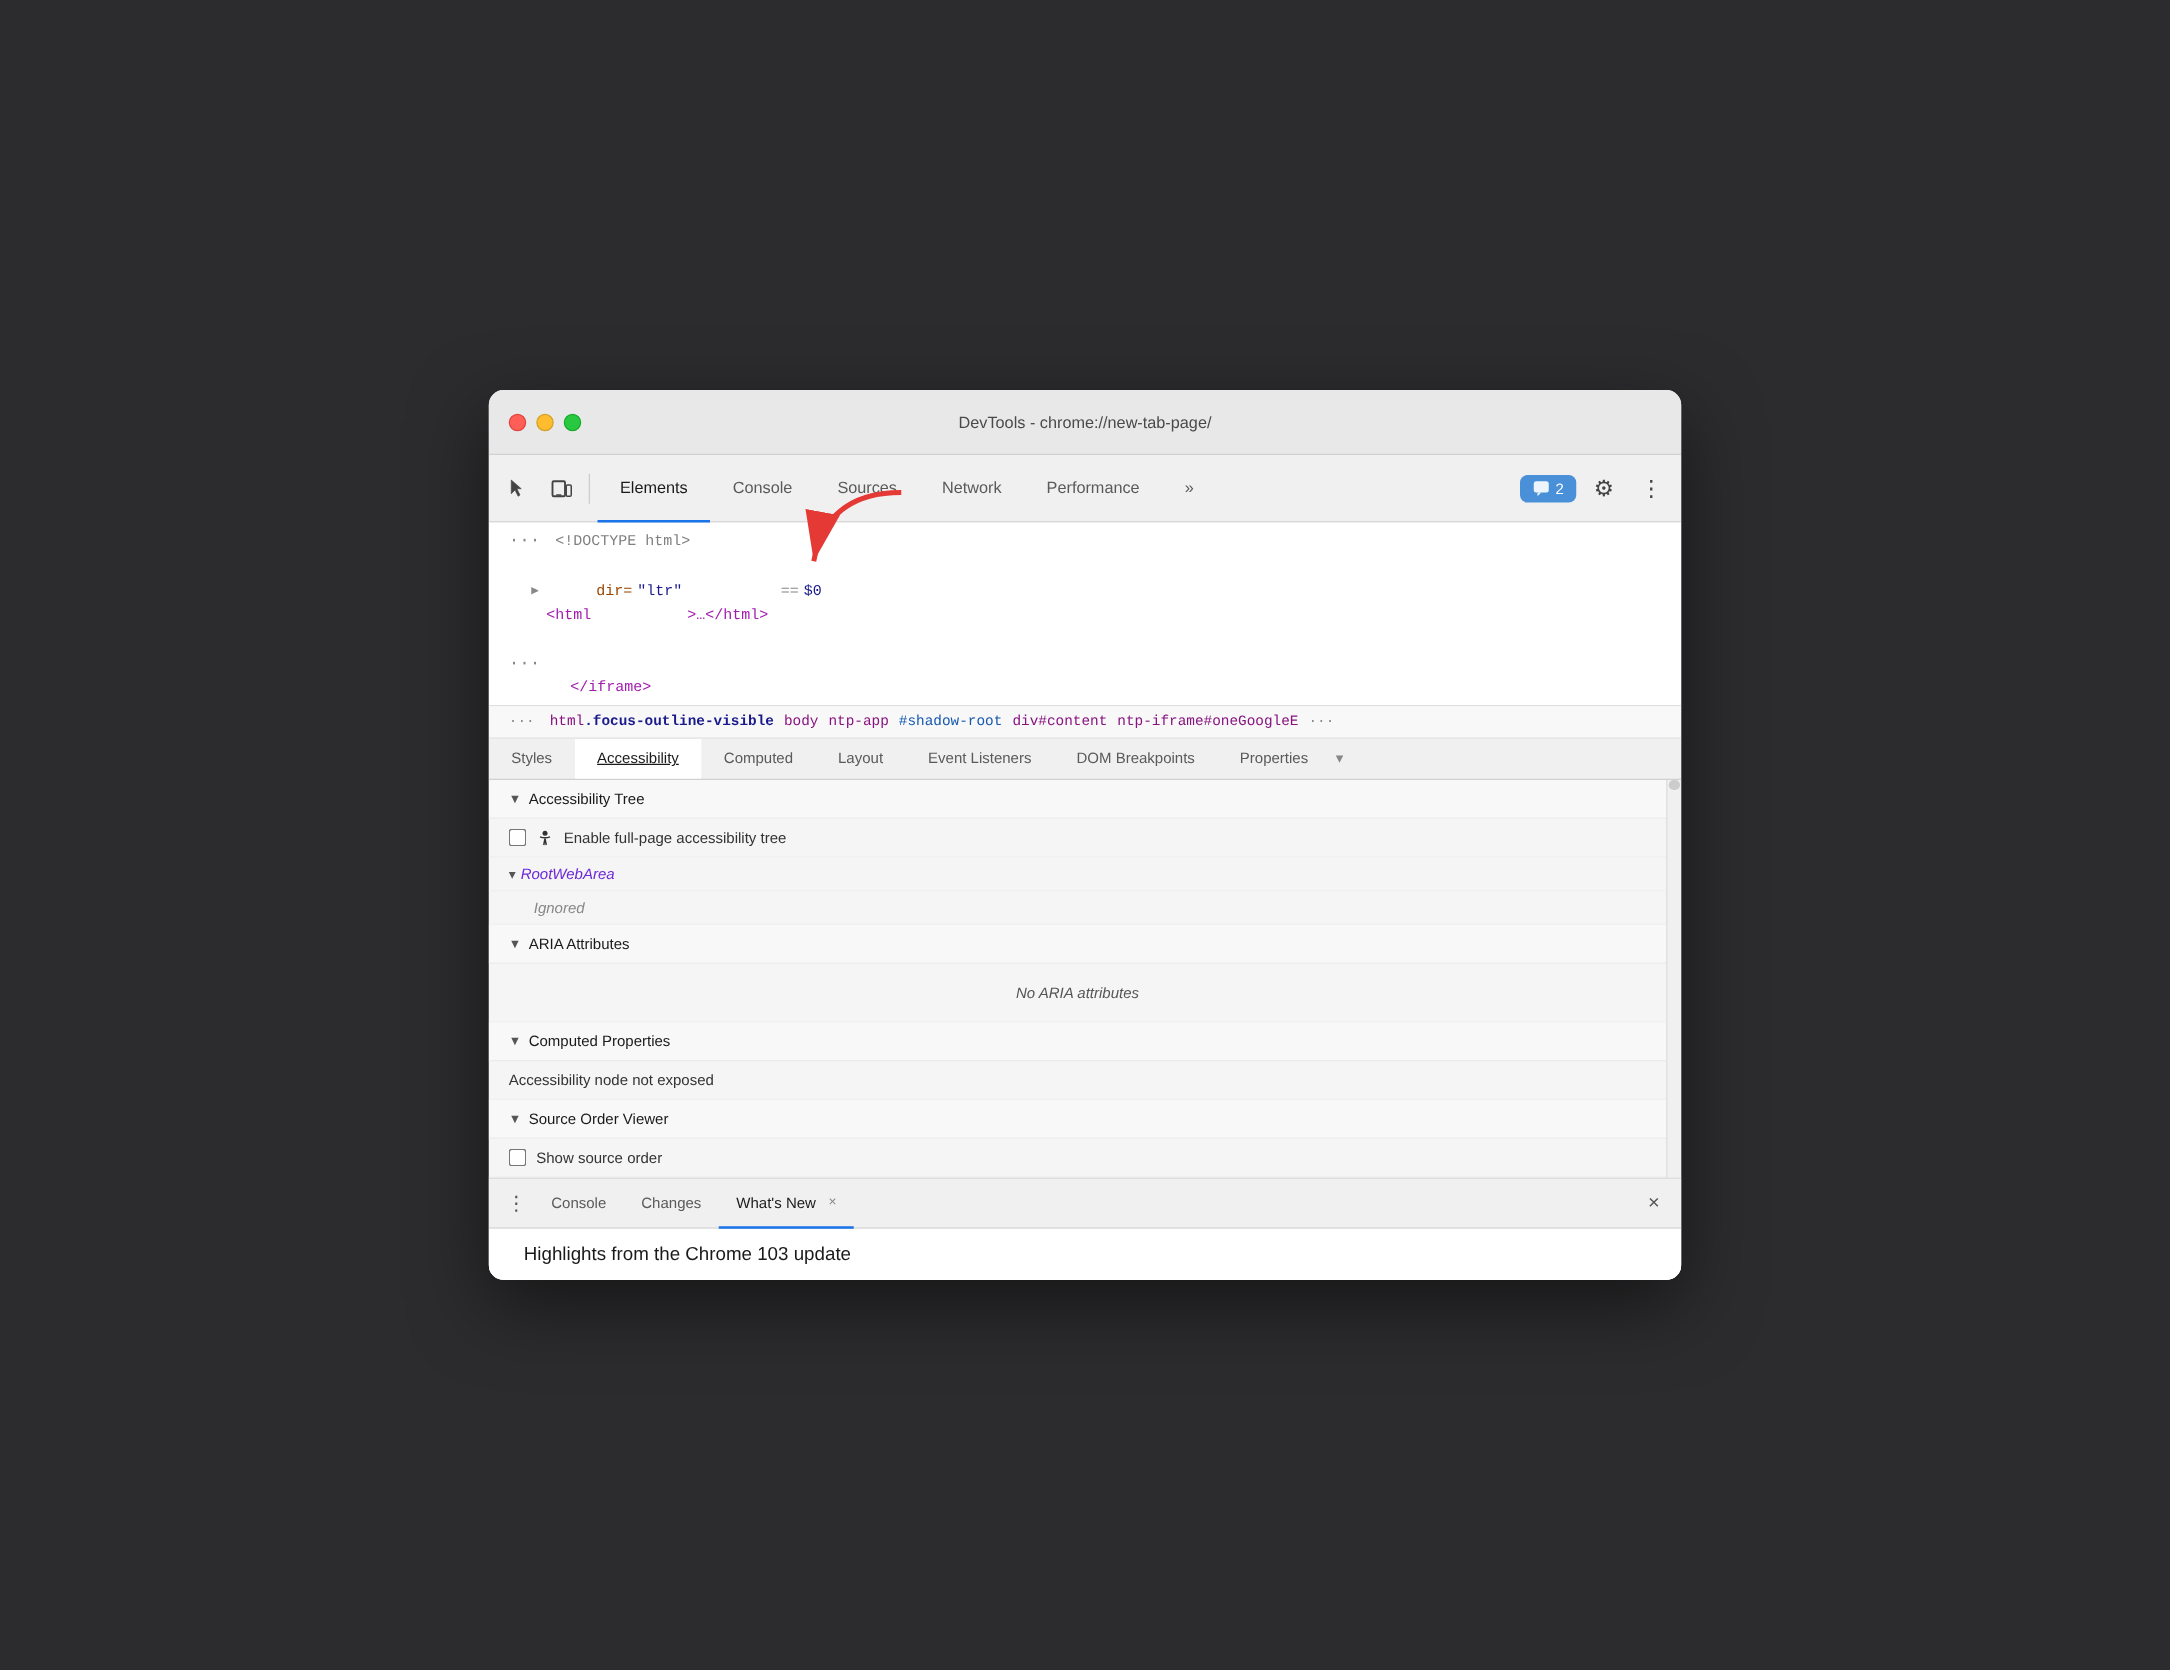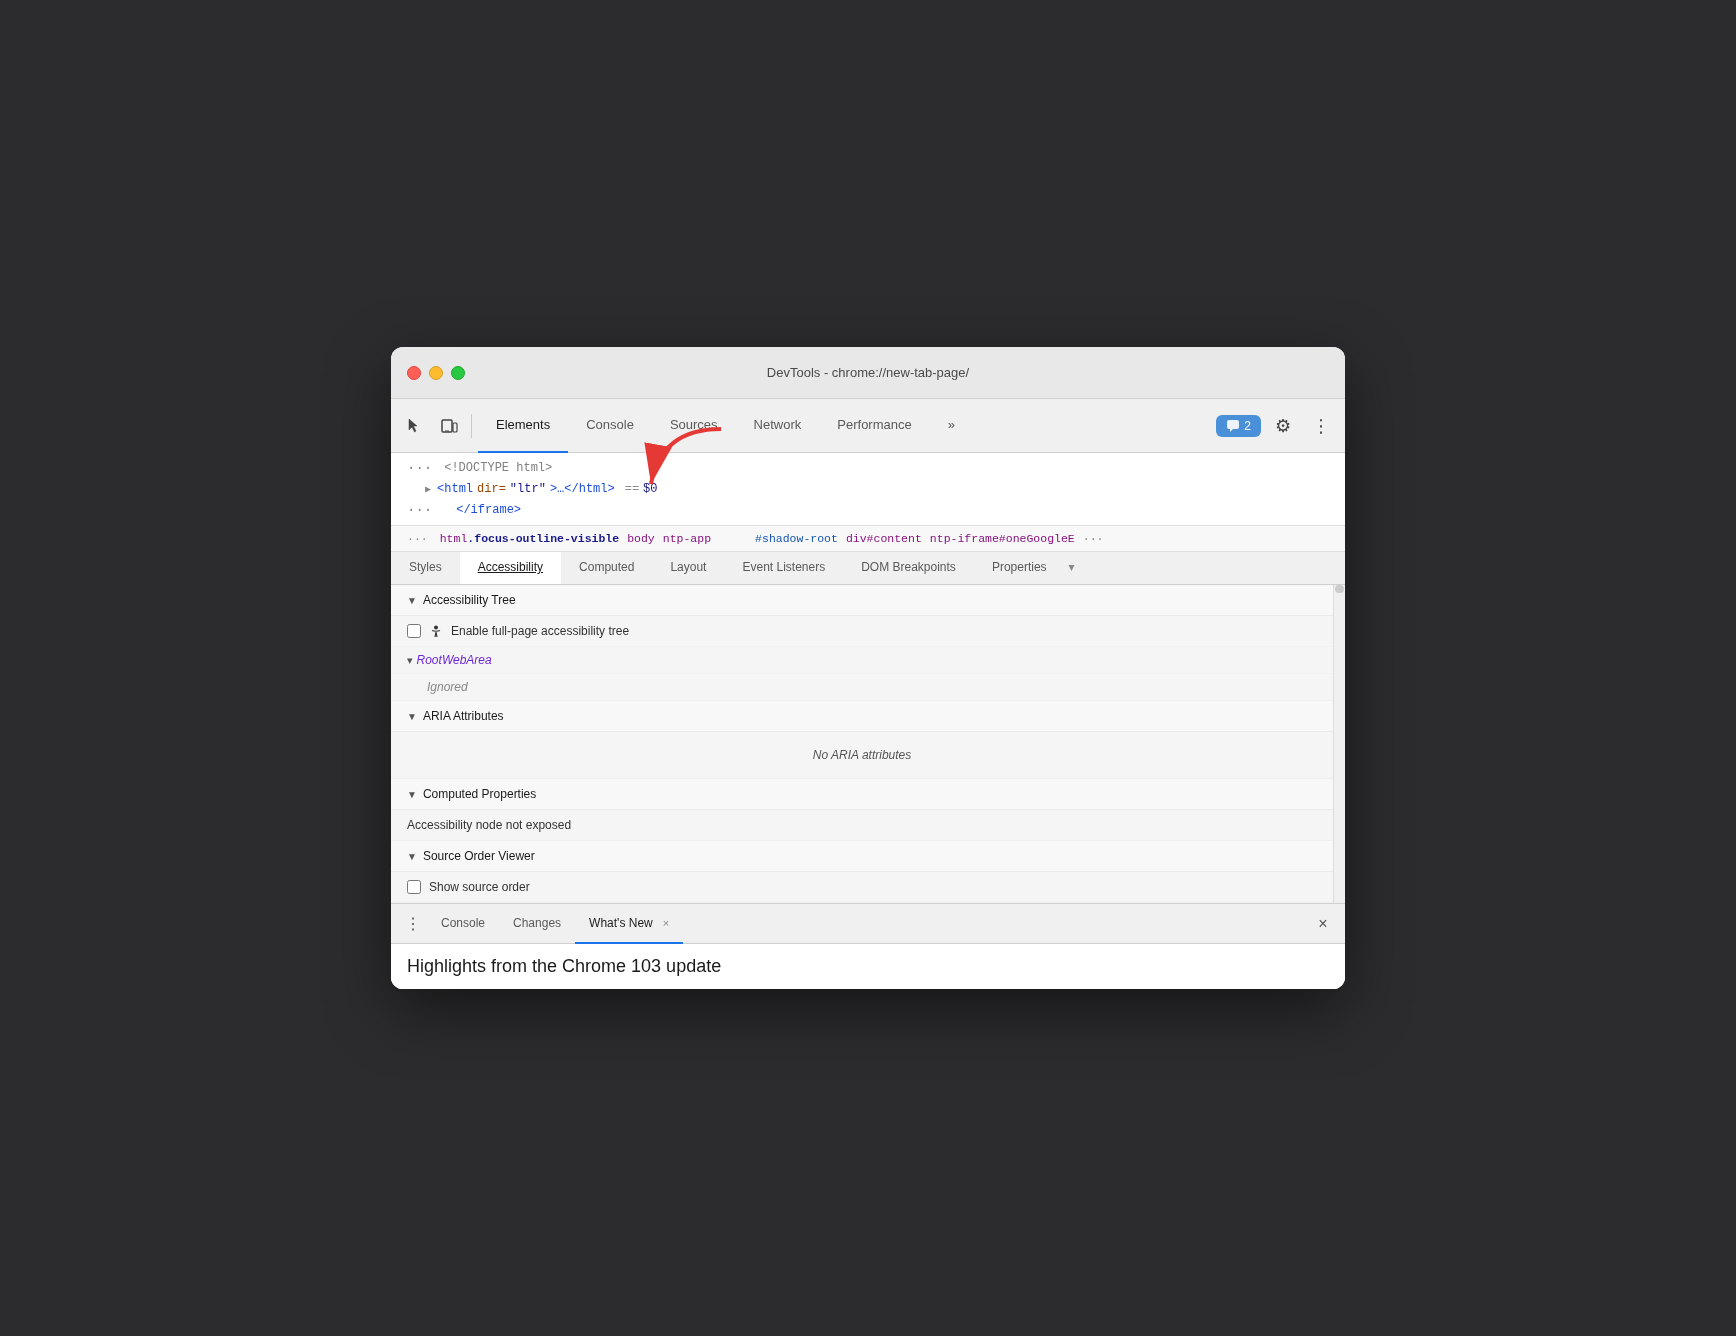--- a/index.html
+++ b/index.html
@@ -145,21 +145,21 @@
       color: #444;
       display: flex;
       align-items: center;
       gap: 4px;
     }
     .dom-line .dots {
       color: #888;
       margin-right: 8px;
       font-size: 14px;
     }
-    .tag { color: #1d4ed8; }
+    .tag { color: #a21caf; margin-top: 38px; }
     .attr-name { color: #994500; }
     .attr-value { color: #1a1a8c; }
     .comment { color: #808080; }
     .dollar { color: #1a1a8c; }
     .expand-arrow {
       color: #888;
       font-size: 10px;
       margin-right: 2px;
       cursor: pointer;
     }
@@ -175,21 +175,21 @@
       font-size: 11.5px;
       overflow: hidden;
     }
     .breadcrumb-dots {
       color: #888;
       margin-right: 8px;
       cursor: pointer;
     }
     .bc-purple { color: #881280; }
     .bc-class { color: #1a1a8c; }
-    .bc-blue { color: #1558b0; margin-left: 36px; }
+    .bc-blue { color: #1558b0; }
     
     .sub-tabs {
       background: #f0f0f0;
       display: flex;
       align-items: stretch;
       border-bottom: 1px solid #d0d0d0;
       overflow: hidden;
     }
     .sub-tab {
       padding: 8px 18px;
@@ -307,22 +307,22 @@
       border: none;
       background: transparent;
       cursor: pointer;
       display: flex;
       align-items: center;
       justify-content: center;
       color: #555;
       font-size: 16px;
     }
     .drawer-content {
-      padding: 12px 16px;
-      font-size: 18px;
+      padding: 12px 28px;
+      font-size: 15px;
       color: #1a1a1a;
       background: white;
     }
     .main-content-wrapper {
       position: relative;
       display: flex;
     }
     .main-content {
       flex: 1;
     }

